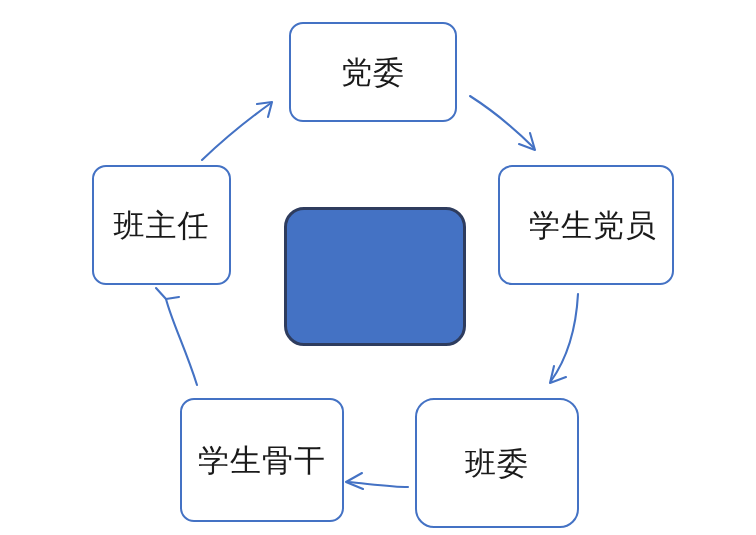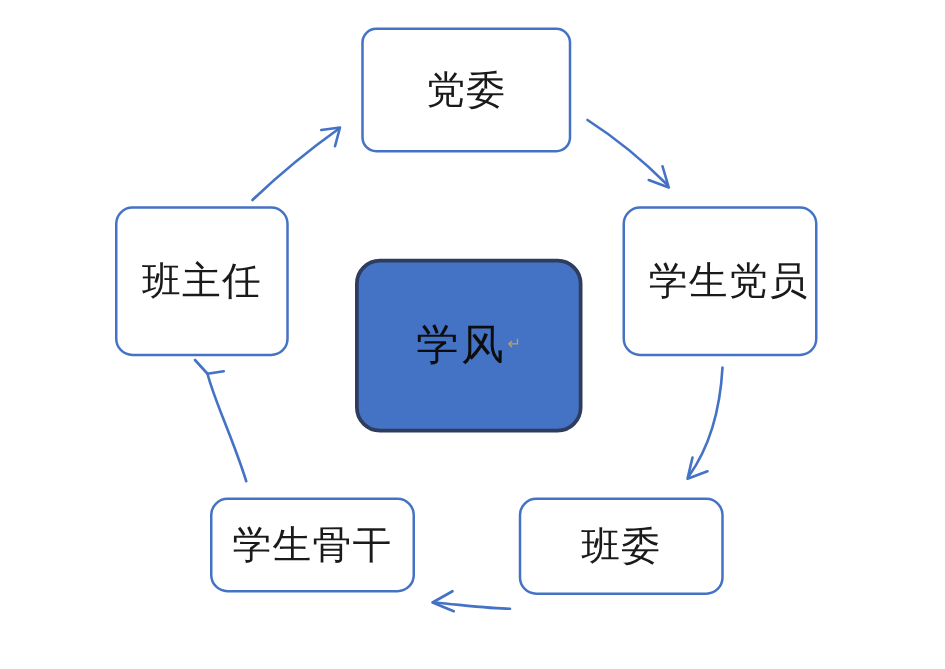--- a/index.html
+++ b/index.html
@@ -42,24 +42,24 @@
     font-family: "DejaVu Serif", "Liberation Serif", serif;
     font-size: 31px;
     line-height: 1.12;
     color: #1a1a1a;
     letter-spacing: 1px;
     white-space: nowrap;
     text-align: center;
   }
 
   
-  #node-top      { left: 289px; top: 22px;  width: 168px; height: 100px; border-radius: 12px; }
-  #node-right    { left: 498px; top: 165px; width: 156px; height: 120px; padding-left: 14px; }
-  #node-bottomright { left: 415px; top: 398px; width: 164px; height: 78px; }
-  #node-bottomleft  { left: 168px; top: 398px; width: 164px; height: 76px; }
+  #node-top      { left: 289px; top: 22px;  width: 168px; height: 100px; }
+  #node-right    { left: 498px; top: 165px; width: 176px; height: 120px; padding-left: 14px; }
+  #node-bottomright { left: 415px; top: 398px; width: 164px; height: 130px; border-radius: 19px; }
+  #node-bottomleft  { left: 180px; top: 398px; width: 164px; height: 124px; }
   #node-left     { left: 92px;  top: 165px; width: 139px; height: 120px; }
 
   
   #node-center {
     position: absolute;
     left: 284px;
     top: 207px;
     width: 182px;
     height: 139px;
     box-sizing: border-box;
@@ -140,17 +140,16 @@
   <div class="node" id="node-bottomleft">
     <span class="label">学生骨干</span>
   </div>
 
   <div class="node" id="node-left">
     <span class="label">班主任</span>
   </div>
 
   <div id="node-center">
     <div class="center-text">
-      <span class="center-line"><span>学风</span><span class="pilcrow">↵</span></span>
     </div>
   </div>
 
 </div>
 
 </body></html>

